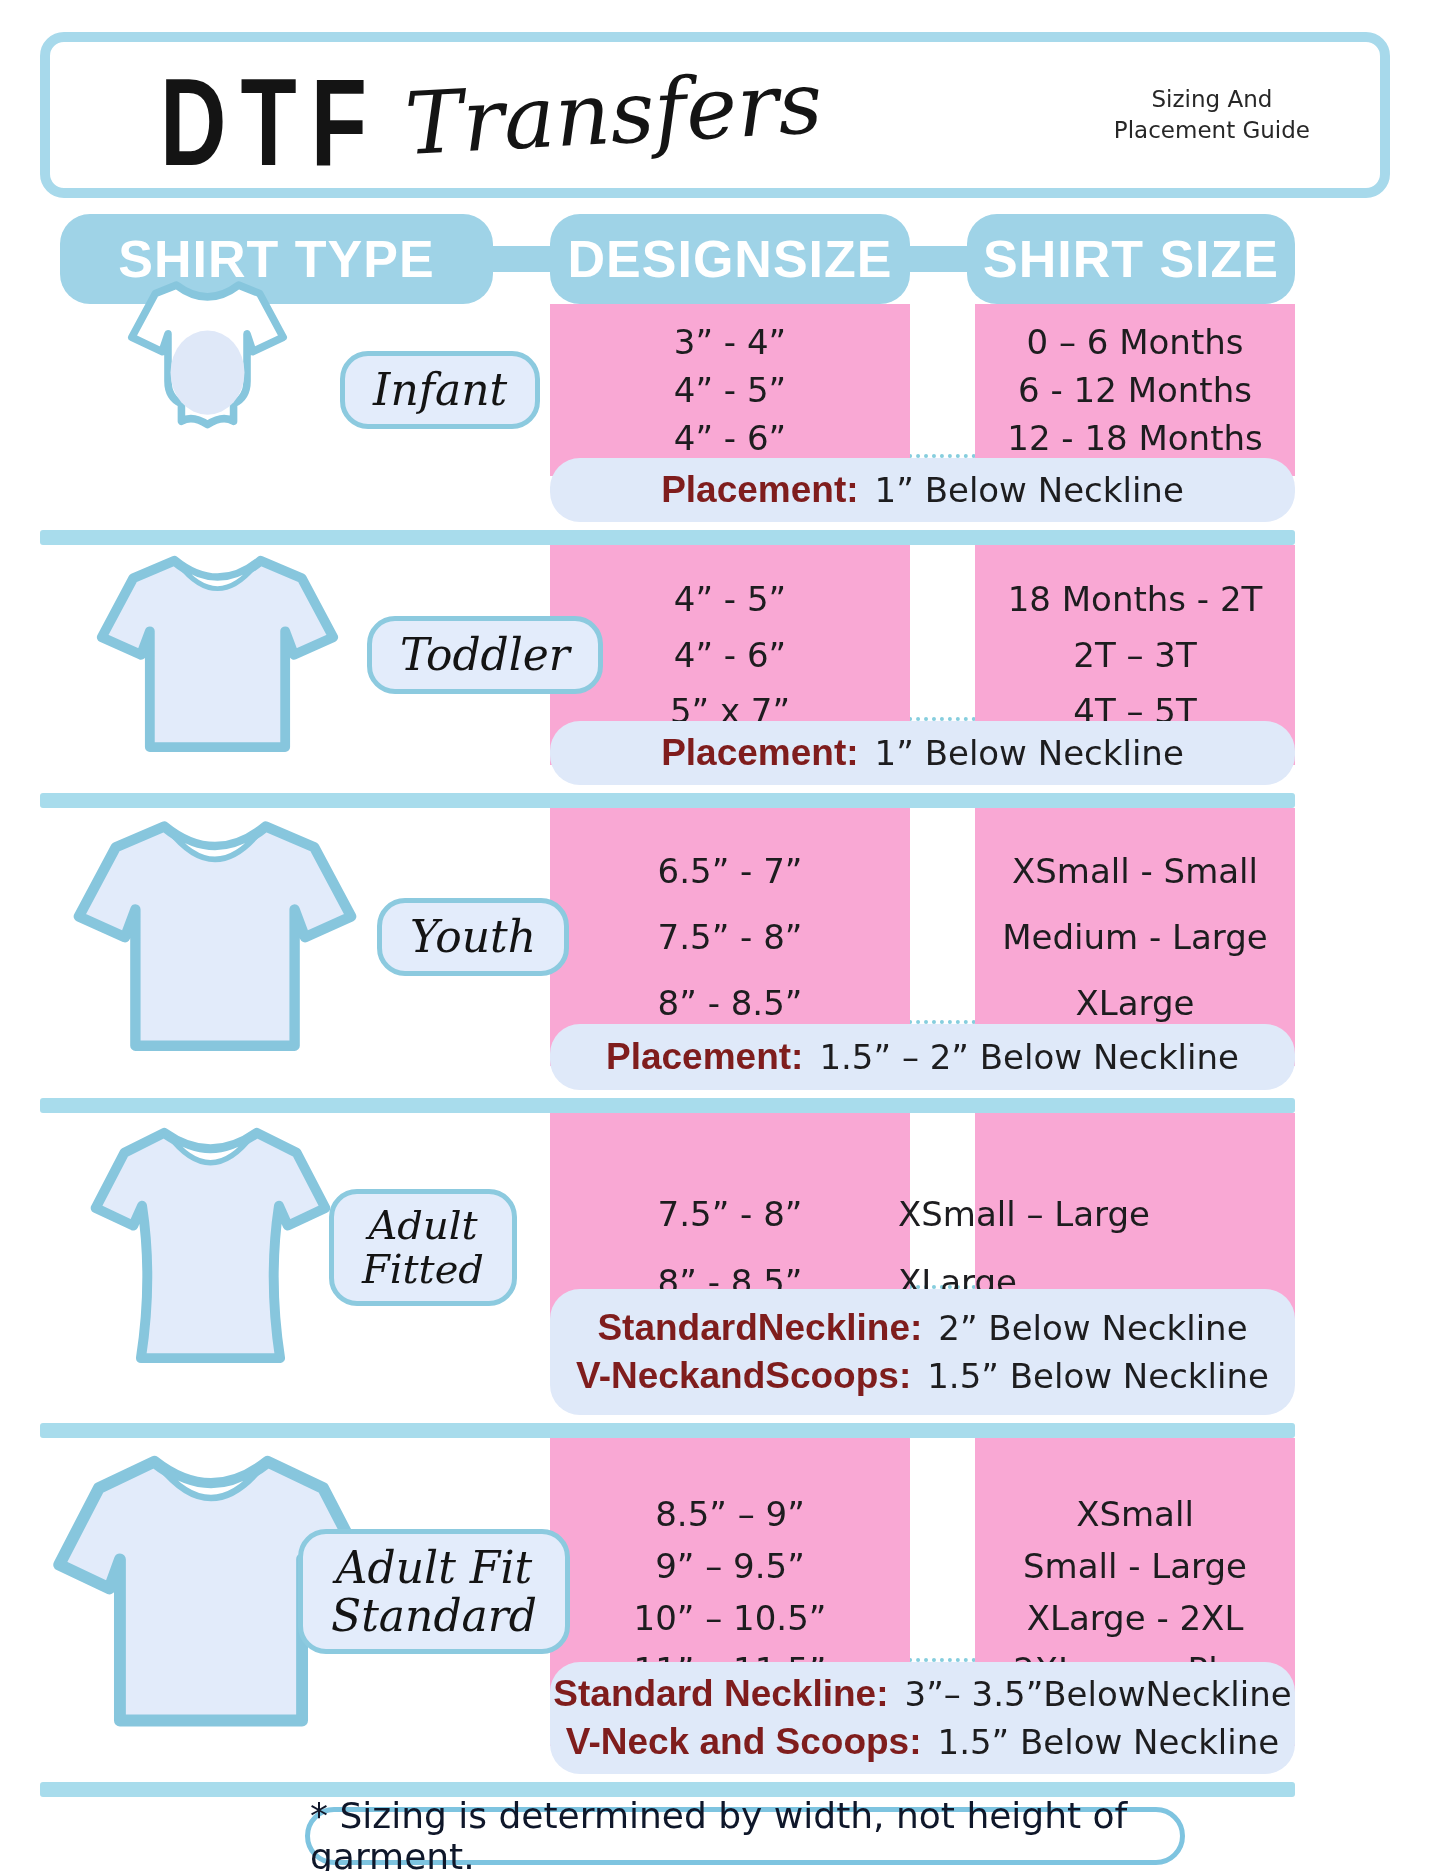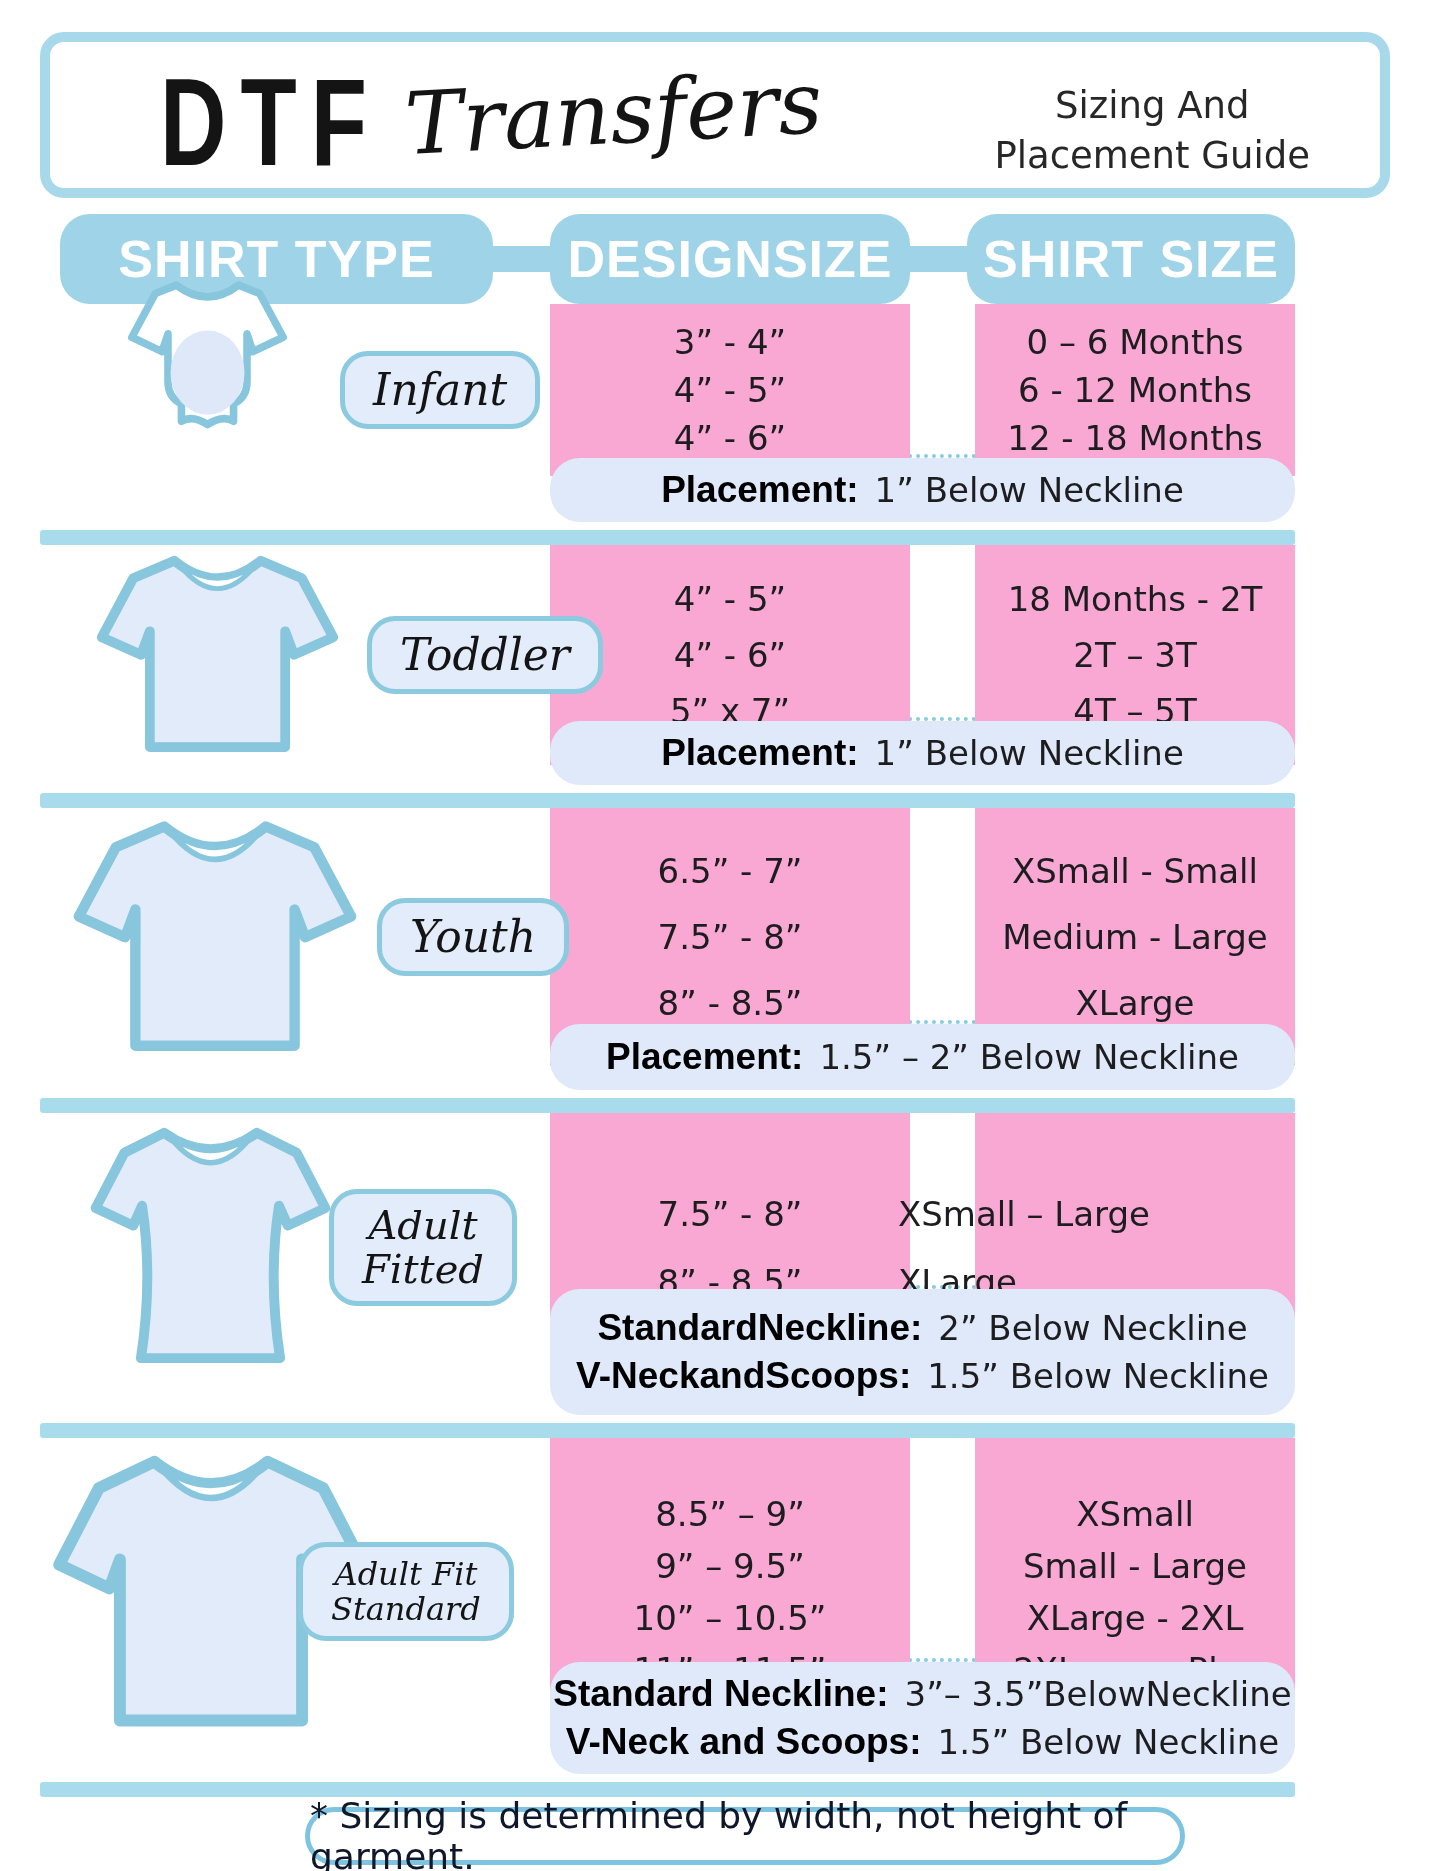--- a/index.html
+++ b/index.html
@@ -18,21 +18,21 @@
     font-family:"Liberation Sans", sans-serif; font-weight:700; font-size:92px;
     letter-spacing:14px; line-height:1; transform:scaleY(1.35); transform-origin:top left;
     margin-top:18px; color:#141414;
   }
   .brand-script {
     font-family:"DejaVu Serif", serif; font-style:italic; font-size:86px;
     line-height:1; margin-left:24px; margin-top:28px; color:#141414; transform:rotate(-3deg);
   }
   .header-subtitle {
     position:absolute; right:70px; top:50%; transform:translateY(-50%);
-    text-align:center; font-size:37px; line-height:1.35; color:#272727;margin-top:16px;
+    text-align:center; font-size:23px; line-height:1.35; color:#272727;
   }
   
   .pills-row { margin:16px 0 0 60px; display:flex; align-items:center; height:90px; }
   .col-pill {
     background:#9fd3e7; border-radius:30px; height:90px;
     display:flex; align-items:center; justify-content:center;
     color:#ffffff; font-weight:700; font-size:52px; letter-spacing:1px;
     font-family:"Liberation Sans", sans-serif;
   }
   .connector { width:57px; height:26px; background:#9fd3e7; }
@@ -54,21 +54,21 @@
   .cell-right.inline-right { align-items:flex-start; }
   .cell-right.inline-right .size-line { transform:translateX(-97px); text-align:left; white-space:nowrap;margin-left:20px; }
   .gapcol { background:transparent; }
   .dotted-sep { margin-left:550px; width:745px; border-top:4px dotted #86cede; height:0; }
   .placement {
     margin-left:550px; width:745px; box-sizing:border-box; background:#dfe9f9;
     border-radius:30px; display:flex; flex-direction:column; justify-content:center;
     gap:6px; position:relative; z-index:0;
   }
   .placement-line { display:flex; justify-content:center; align-items:baseline; gap:16px; white-space:nowrap; }
-  .pl-label { font-weight:700; font-size:37px; font-family:"Liberation Sans", sans-serif; color:#000000; }
+  .pl-label { font-weight:700; font-size:37px; font-family:"Liberation Sans", sans-serif; color:#7f1d1d; }
   .pl-value { font-size:34px; color:#1d1d1f; }
   .divider { margin:8px 0 0 40px; width:1255px; height:15px; background:#a8dcec; border-radius:3px; }
   
   .footnote {
     margin:10px 0 0 305px; width:880px; height:58px; box-sizing:border-box;
     border:5px solid #7ec4e0; border-radius:34px; background:#fff;
     display:flex; align-items:center; justify-content:center; font-size:36px; color:#0f172a;
   }
 </style>
 </head>
@@ -225,21 +225,21 @@
       </div>
       <div class="divider"></div>
     </div>
     <div class="section">
       <div class="sec-body" style="height:220px">
         <div class="cell-left" style="padding-left:6px">
           <span class="garment-icon" style="margin-top:0px"><svg viewBox="0 0 250 230" width="330">
               <path d="M82 18 Q125 52 168 18 L210 38 L240 96 L202 114 L194 92 L194 214 L56 214 L56 92 L48 114 L10 96 L40 38 Z" fill="#e2ebfa" stroke="#87c6dd" stroke-width="9" stroke-linejoin="round"></path>
               <path d="M86 21 Q125 50 164 21 Q125 70 86 21 Z" fill="#ffffff" stroke="#87c6dd" stroke-width="5"></path>
             </svg></span>
-          <div class="label-pill" style="margin-left:-78px;font-size:32px">
+          <div class="label-pill" style="margin-left:-78px;font-size:44px">
             <div>Adult Fit</div>
             <div>Standard</div>
           </div>
         </div>
         <div class="cell-mid" style="row-gap:12px">
           <div class="size-line">8.5” – 9”</div>
           <div class="size-line">9” – 9.5”</div>
           <div class="size-line">10” – 10.5”</div>
           <div class="size-line">11” – 11.5”</div>
         </div>

